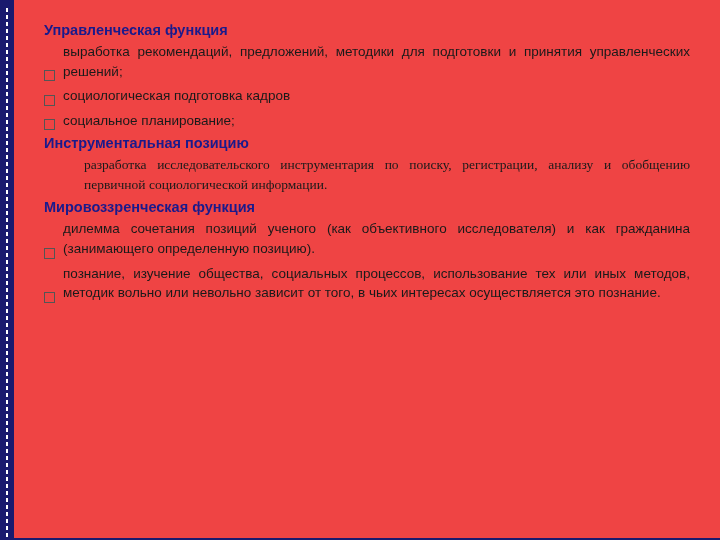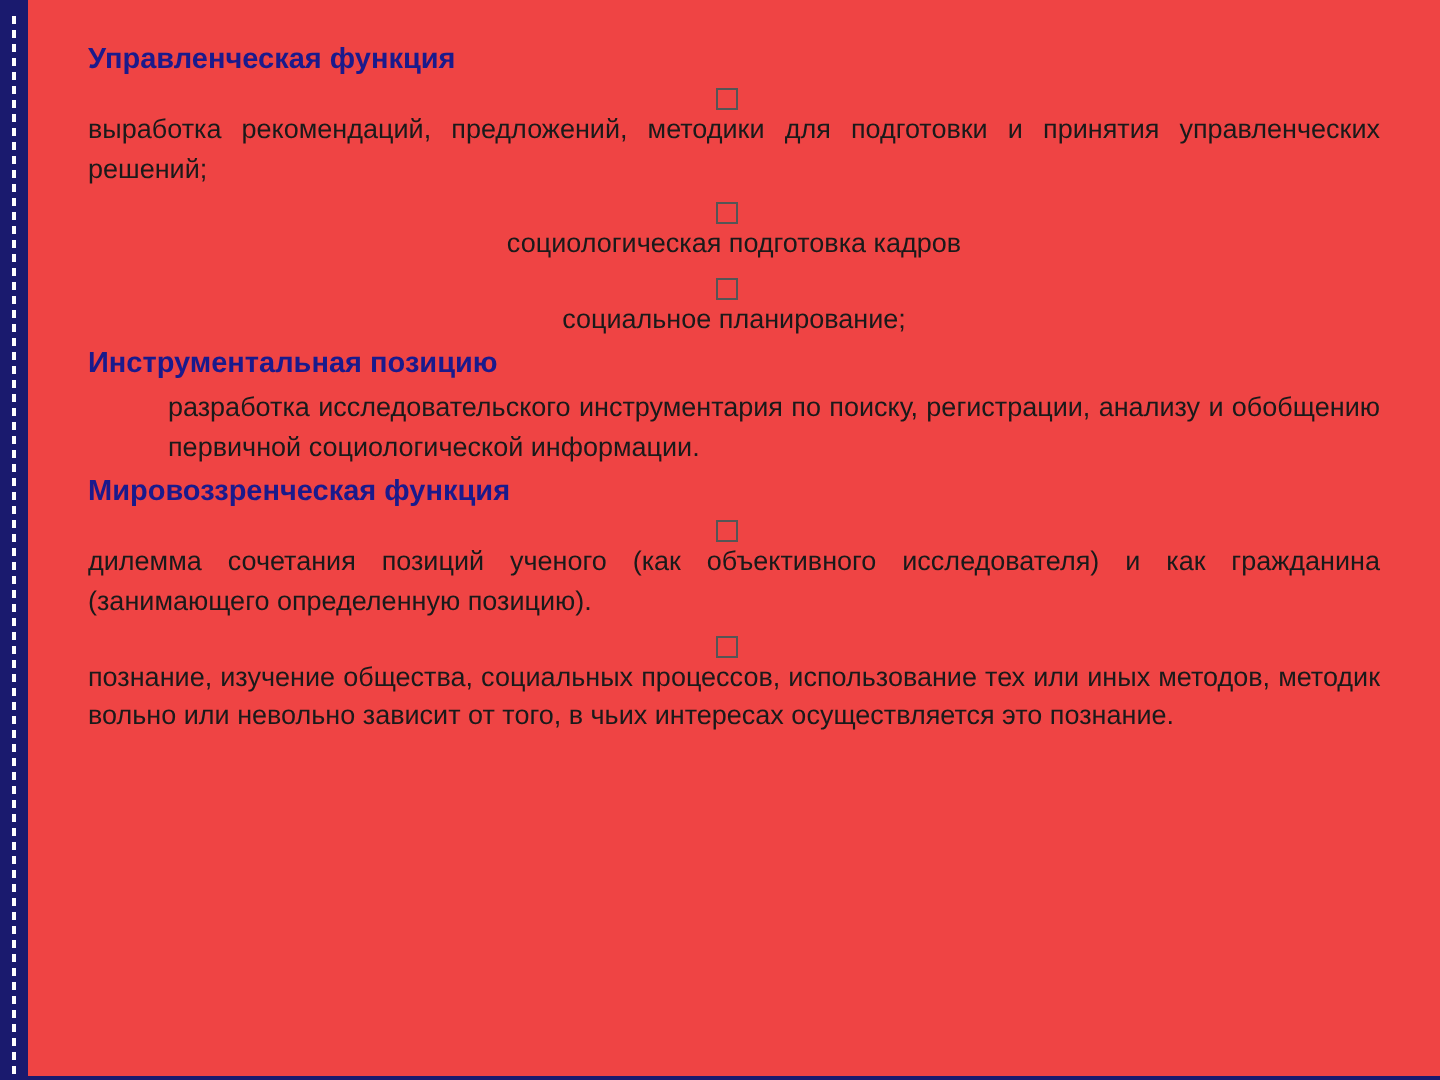--- a/index.html
+++ b/index.html
@@ -69,24 +69,23 @@
     }
 
     .bullet-list {
       list-style: none;
       padding: 0;
       margin: 0;
     }
 
     .bullet-item {
       display: flex;
-      align-items: center;
+      align-items: flex-end;
       margin-bottom: 5px;
       line-height: 1.45;
-      flex-direction: column;
     }
 
     .bullet-checkbox {
       width: 11px;
       height: 11px;
       border: 1.5px solid #555;
       display: inline-block;
       flex-shrink: 0;
       margin-top: 2px;
       margin-right: 8px;
@@ -99,20 +98,21 @@
       color: #1a1a1a;
     }
 
     .no-bullet-indent {
       padding-left: 40px;
       text-align: justify;
       font-size: 13.5px;
       color: #1a1a1a;
       margin-bottom: 5px;
       line-height: 1.45;
+      font-family: Liberation Serif, serif;
     }
 
     .bottom-line {
       position: absolute;
       bottom: 0;
       left: 14px;
       right: 0;
       height: 2px;
       background: #1a1a6e;
     }

